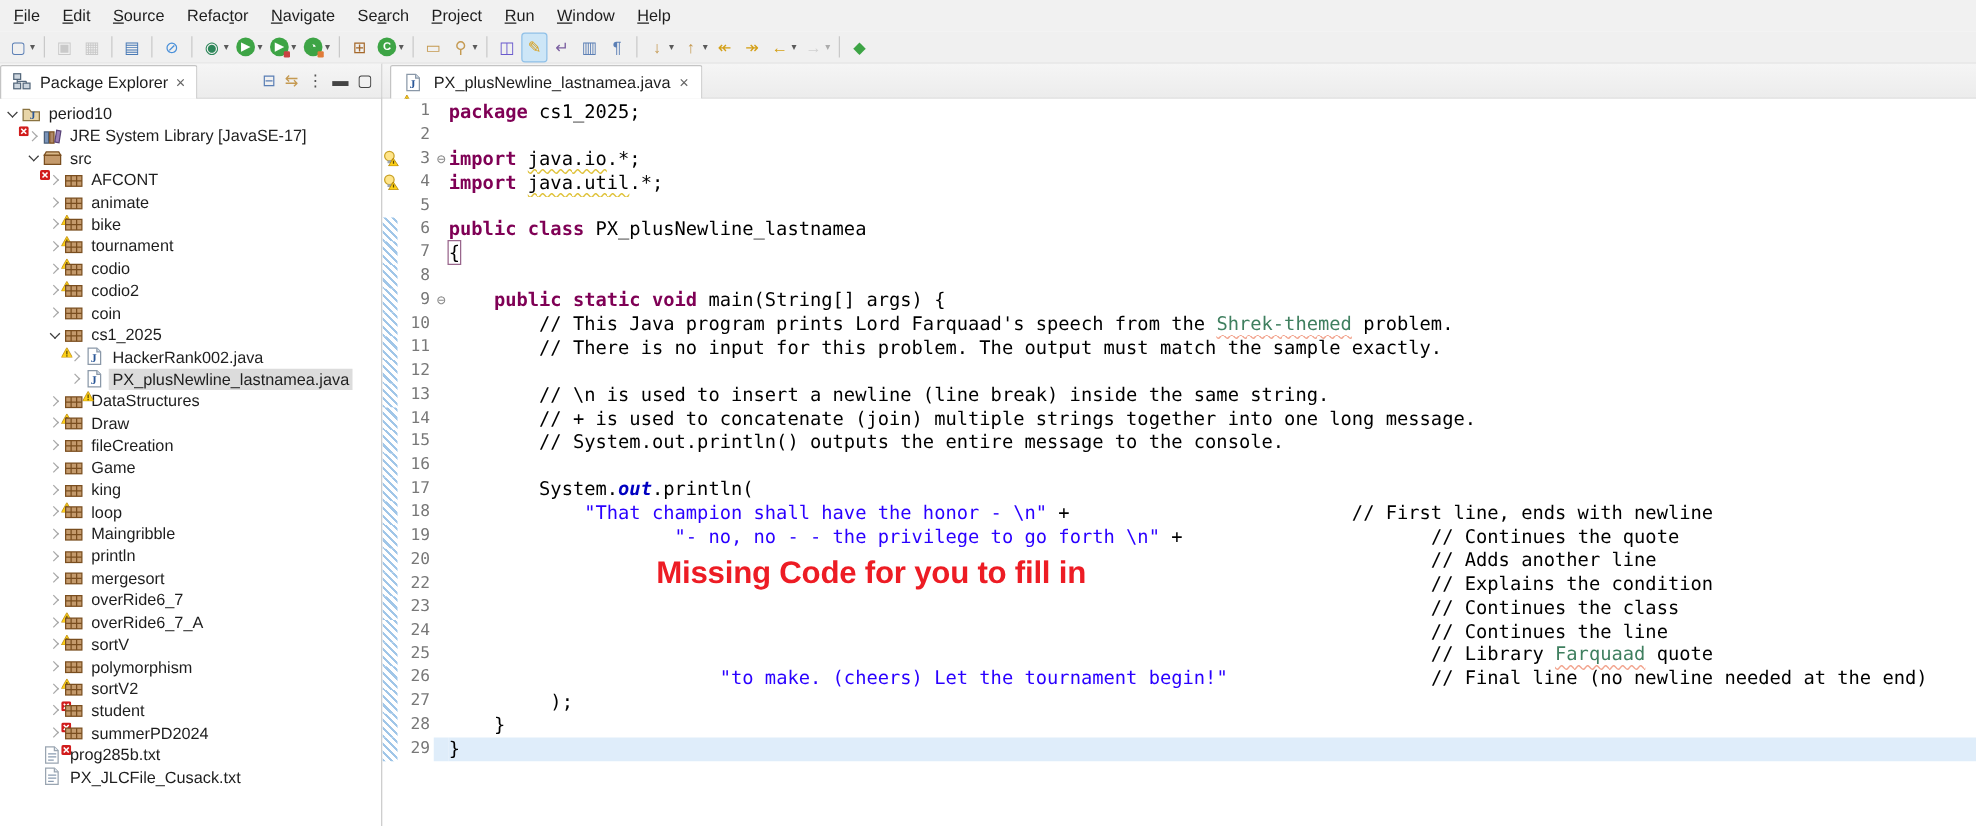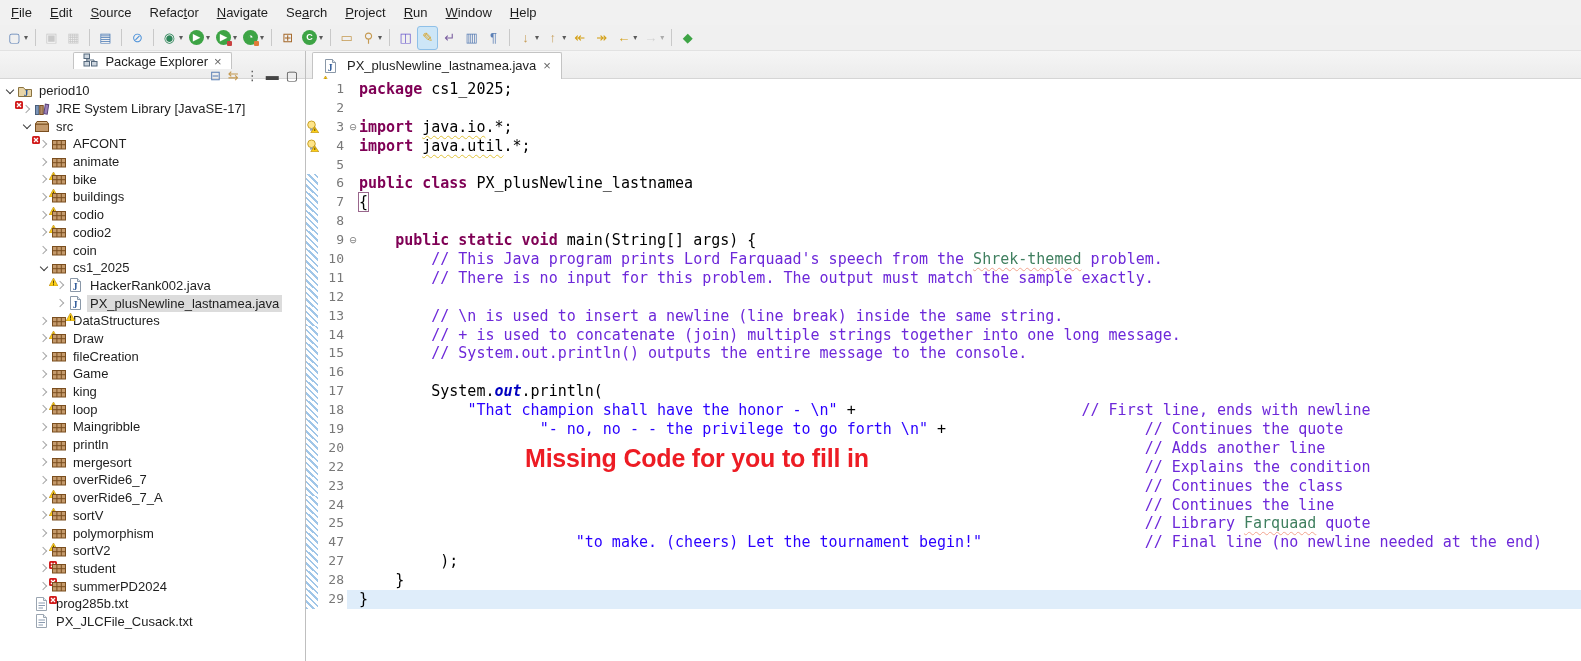--- a/index.html
+++ b/index.html
@@ -17,21 +17,21 @@
   .tb-btn.disabled{opacity:.45;filter:grayscale(1);}
   .tb-glyph{width:17px;height:17px;display:flex;align-items:center;justify-content:center;
             font-size:13px;line-height:1;position:relative;}
   .tb-glyph.circle{width:15px;height:15px;border-radius:50%;font-size:9px;font-weight:bold;margin:0 1px;}
   .tb-accent{position:absolute;width:5px;height:5px;right:-1px;bottom:-1px;border-radius:1px;}
   .tb-caret{font-size:8px;color:#5a5a5a;margin-left:1px;}
   .main{display:flex;height:611px;}
   
   .panel{width:305px;border-right:1px solid #bfbfbf;display:flex;flex-direction:column;background:#fff;}
   .view-tabbar{height:27px;background:linear-gradient(#f5f5f5,#ececec);border-bottom:1px solid #d5d5d5;
-               display:flex;align-items:center;flex-direction:column;}
+               display:flex;align-items:center;}
   .view-tab{height:26px;margin-top:1px;background:#fff;border:1px solid #c4c4c4;border-bottom:none;
             border-radius:2px 2px 0 0;display:flex;align-items:center;gap:5px;padding:0 8px;}
   .tab-close{color:#666;font-size:13px;padding:0 1px;line-height:1;}
   .view-tools{margin-left:auto;display:flex;align-items:center;gap:7px;padding-right:7px;}
   .view-tools .vt{font-size:13px;line-height:1;}
   .tree{flex:1;padding-top:3px;overflow:hidden;}
   .trow{height:17.7px;display:flex;align-items:center;white-space:nowrap;}
   .chev{width:12px;display:flex;align-items:center;justify-content:center;flex:none;}
   .chev i{display:block;width:5px;height:5px;border-right:1.4px solid #a8a8a8;border-top:1.4px solid #a8a8a8;
           transform:rotate(45deg);margin-right:2px;}
@@ -53,21 +53,21 @@
   .lrow{display:flex;height:18.9px;line-height:18.9px;}
   .ruler{width:12px;flex:none;position:relative;}
   .ruler.hatch{background:repeating-linear-gradient(45deg,#a0c6e8 0 1.8px,#ffffff 1.8px 4.6px);}
   .ruler svg{position:absolute;top:2px;left:0;}
   .lnum{width:26px;flex:none;text-align:right;color:#787878;font-size:13px;padding-right:3px;}
   .lfold{width:12px;flex:none;text-align:center;color:#8a8a8a;font-size:12px;}
   .lcode{white-space:pre;flex:1;color:#000;}
   .lrow.hl .lfold,.lrow.hl .lcode{background:#dfedfa;}
   .seg-k{color:#7f0055;font-weight:bold;}
   .seg-s{color:#2a00ff;}
-  .seg-c{color:#6d28d9;}
+  .seg-c{color:#000000;}
   .seg-f{color:#0000c0;font-style:italic;font-weight:bold;}
   .seg-sqy{color:#000;text-decoration:underline;text-decoration-style:wavy;
            text-decoration-color:#dfc23a;text-decoration-thickness:1px;text-underline-offset:3px;}
   .seg-sqc{color:#3f7f5f;text-decoration:underline;text-decoration-style:wavy;
            text-decoration-color:#f2a48e;text-decoration-thickness:1px;text-underline-offset:3px;}
   .seg-br{outline:1px solid #99668c;}
   .missing{position:absolute;left:219px;top:365px;font-family:"Liberation Sans",sans-serif;
            font-weight:bold;font-size:25px;letter-spacing:-0.2px;}
 </style>
 </head>
@@ -351,21 +351,21 @@
               </g>
             </svg>
             <span class="badge">
               <svg width="9" height="8">
                 <polygon points="4.5,0 9,8 0,8" fill="#fdd017" stroke="#b8860b" stroke-width="0.6"></polygon>
                 <rect x="4" y="2.6" width="1" height="3" fill="#5a4500"></rect>
                 <rect x="4" y="6.2" width="1" height="1.1" fill="#5a4500"></rect>
               </svg>
             </span>
           </span>
-          <span class="tlabel">buildings</span>
+          <span class="tlabel">tournament</span>
         </div>
         <div class="trow">
           <span style="width: 38px; flex: 0 0 auto;"></span>
           <span class="chev">
             <i></i>
           </span>
           <span class="ticon">
             <svg width="16" height="16" viewBox="0 0 16 16">
               <g fill="#c49a6c" stroke="#7a4e1f">
                 <rect x="1.5" y="4.5" width="13" height="8.5"></rect>
@@ -1053,21 +1053,21 @@
             <span class="lcode">                                                                                       <span class="seg-c">// Continues the line</span></span>
           </div>
           <div class="lrow">
             <span class="ruler hatch"></span>
             <span class="lnum">25</span>
             <span class="lfold"></span>
             <span class="lcode">                                                                                       <span class="seg-c">// Library </span><span class="seg-sqc">Farquaad</span><span class="seg-c"> quote</span></span>
           </div>
           <div class="lrow">
             <span class="ruler hatch"></span>
-            <span class="lnum">47</span>
+            <span class="lnum">26</span>
             <span class="lfold"></span>
             <span class="lcode">                        <span class="seg-s">"to make. (cheers) Let the tournament begin!"</span>                  <span class="seg-c">// Final line (no newline needed at the end)</span></span>
           </div>
           <div class="lrow">
             <span class="ruler hatch"></span>
             <span class="lnum">27</span>
             <span class="lfold"></span>
             <span class="lcode">         <span class="seg-p">);</span></span>
           </div>
           <div class="lrow">

